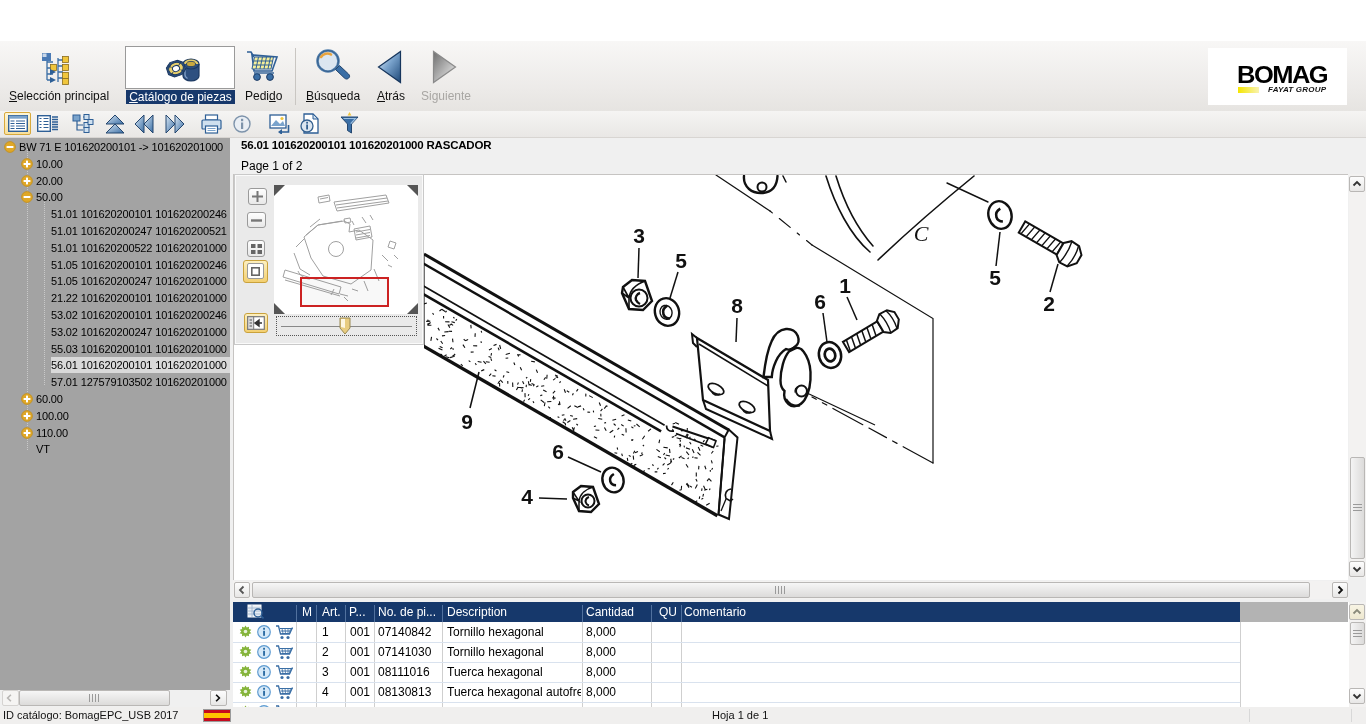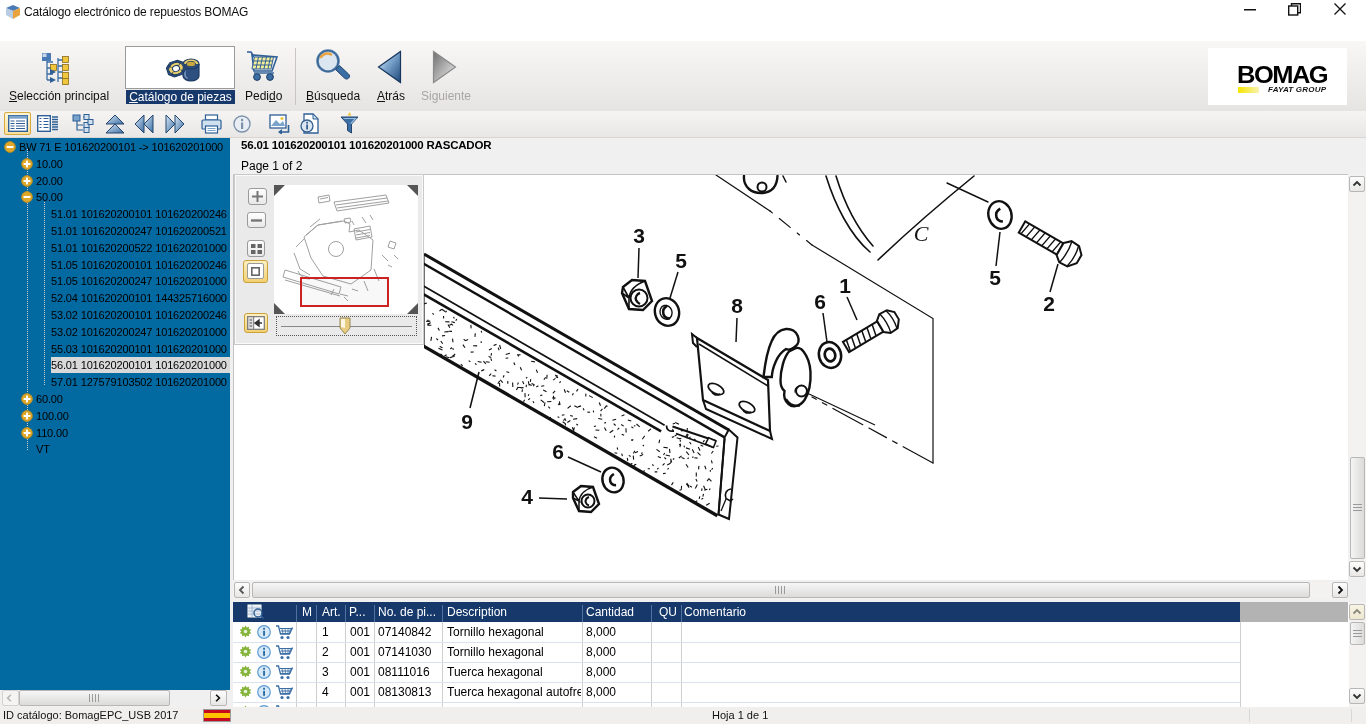--- a/index.html
+++ b/index.html
@@ -11,21 +11,21 @@
 
 #menubar{position:absolute;left:0;top:24px;width:1366px;height:17px;background:#fbfafa;font-size:12px;color:#111}
 #menubar > span{position:absolute;top:2px}
 .u{text-decoration:underline}
 
 #toolbar{position:absolute;left:0;top:41px;width:1366px;height:70px;background:linear-gradient(#f8f7f6,#eceae8 70%,#e6e4e1)}
 #toolbar2{position:absolute;left:0;top:111px;width:1366px;height:27px;background:linear-gradient(#f5f4f3,#e9e7e5);border-bottom:1px solid #d8d5d2}
 .tbtn-label{position:absolute;top:48px;font-size:12px;color:#101010;text-align:center;white-space:nowrap}
 .sep2{position:absolute;top:115px;width:1px;height:19px;background:#c9c6c2}
 
-#tree{position:absolute;left:0;top:138px;width:230px;height:552px;background:#0369a1;overflow:hidden;font-size:11px;color:#000}
+#tree{position:absolute;left:0;top:138px;width:230px;height:552px;background:#a3a3a3;overflow:hidden;font-size:11px;color:#000}
 .trow{position:absolute;height:16px;line-height:16px;white-space:nowrap;letter-spacing:-0.15px}
 #treesb{position:absolute;left:0;top:690px;width:230px;height:17px;background:#f0f0f0}
 #rsplit{position:absolute;left:230px;top:138px;width:3px;height:569px;background:#f0f0f0}
 
 #right{position:absolute;left:233px;top:138px;width:1133px;height:569px;background:#f0f0f0}
 #hdr1{position:absolute;left:241px;top:139px;font-size:12px;font-weight:bold;color:#000;letter-spacing:-0.2px;font-size:11.5px!important}
 #hdr2{position:absolute;left:241px;top:159px;font-size:12px;color:#000}
 #canvas{position:absolute;left:233px;top:174px;width:1115px;height:406px;background:#fff;border-top:1px solid #c6c4c2;border-left:1px solid #c6c4c2}
 
 .sbtrack{position:absolute;background:#f3f2f1}
@@ -40,38 +40,20 @@
 .tcell{position:absolute;font-size:12px;color:#000;top:0;height:20px;line-height:20px;white-space:nowrap}
 .vline{position:absolute;top:20px;width:1px;height:85px;background:#cfcfcf}
 .rline{position:absolute;left:0;width:1007px;height:1px;background:#d9e2ee}
 
 #status{position:absolute;left:0;top:707px;width:1366px;height:17px;background:#f0efee;font-size:11px;color:#111}
 svg{display:block}
 </style></head>
 <body>
 <div id="app">
 
-<div id="titlebar">
-  <svg class="abs" style="left:5px;top:4px" width="16" height="16" viewBox="0 0 16 16">
-    <polygon points="8,1 15,4 8,7 1,4" fill="#4a7ab5"></polygon>
-    <polygon points="1,4 8,7 8,15 1,11" fill="#b8cce4"></polygon>
-    <polygon points="15,4 8,7 8,15 15,11" fill="#e8a33d"></polygon>
-  </svg>
-  <div id="titletext">Catálogo electrónico de repuestos BOMAG</div>
-  <svg class="abs" style="left:1244px;top:9px" width="12" height="2">
-        <rect width="12" height="1.5" fill="#111"></rect>
-      </svg>
-  <svg class="abs" style="left:1288px;top:3px" width="13" height="13" viewBox="0 0 13 13">
-        <rect x="0.7" y="3" width="9" height="9" fill="none" stroke="#111" stroke-width="1.4"></rect>
-        <path d="M3.5 3V0.7h9v9h-2.6" fill="none" stroke="#111" stroke-width="1.4"></path>
-      </svg>
-  <svg class="abs" style="left:1334px;top:3px" width="12" height="12" viewBox="0 0 12 12">
-        <path d="M0.5 0.5L11.5 11.5M11.5 0.5L0.5 11.5" stroke="#111" stroke-width="1.3"></path>
-      </svg>
-</div>
 
 
 <div id="toolbar">
   <svg class="abs" style="left:41px;top:11px" width="28" height="34" viewBox="0 0 28 34">
     <g fill="none" stroke="#3a6ea5" stroke-width="1.3">
       <path d="M6 8v20M6 10h6M6 16h6M6 22h6M6 28h6"></path>
       <path d="M17 6v24M17 8h5M17 14h5M17 20h5M17 26h5"></path>
     </g>
     <rect x="1" y="1" width="9" height="8" fill="#4a7ab5"></rect>
         <rect x="1.5" y="1.5" width="4" height="3.5" fill="#fff" opacity=".7"></rect>
@@ -264,21 +246,21 @@
         <circle cx="6" cy="6" r="5.4" fill="#dfa727"></circle>
         <circle cx="6" cy="6" r="5.4" fill="none" stroke="#c28e1c" stroke-width="0.8"></circle>
         <rect x="2.6" y="5" width="6.8" height="2" fill="#fff"></rect>
       </svg>
 <div class="trow" style="left:36px;top:51px;width:auto">50.00</div>
 <div class="trow" style="left:51px;top:68px;width:auto">51.01 101620200101 101620200246</div>
 <div class="trow" style="left:51px;top:85px;width:auto">51.01 101620200247 101620200521</div>
 <div class="trow" style="left:51px;top:102px;width:auto">51.01 101620200522 101620201000</div>
 <div class="trow" style="left:51px;top:119px;width:auto">51.05 101620200101 101620200246</div>
 <div class="trow" style="left:51px;top:135px;width:auto">51.05 101620200247 101620201000</div>
-<div class="trow" style="left:51px;top:152px;width:auto">52.04 101620200101 144325716000</div>
+<div class="trow" style="left:51px;top:152px;width:auto">21.22 101620200101 101620201000</div>
 <div class="trow" style="left:51px;top:169px;width:auto">53.02 101620200101 101620200246</div>
 <div class="trow" style="left:51px;top:186px;width:auto">53.02 101620200247 101620201000</div>
 <div class="trow" style="left:51px;top:203px;width:auto">55.03 101620200101 101620201000</div>
 <div class="trow" style="left:51px;top:219px;background:#d9d9d9;width:179px">56.01 101620200101 101620201000</div>
 <div class="trow" style="left:51px;top:236px;width:auto">57.01 127579103502 101620201000</div>
 <svg class="abs" style="left:21px;top:255px" width="12" height="12" viewBox="0 0 12 12">
         <circle cx="6" cy="6" r="5.4" fill="#dfa727"></circle>
         <circle cx="6" cy="6" r="5.4" fill="none" stroke="#c28e1c" stroke-width="0.8"></circle>
         <rect x="2.6" y="5" width="6.8" height="2" fill="#fff"></rect>
         <rect x="5" y="2.6" width="2" height="6.8" fill="#fff"></rect>

